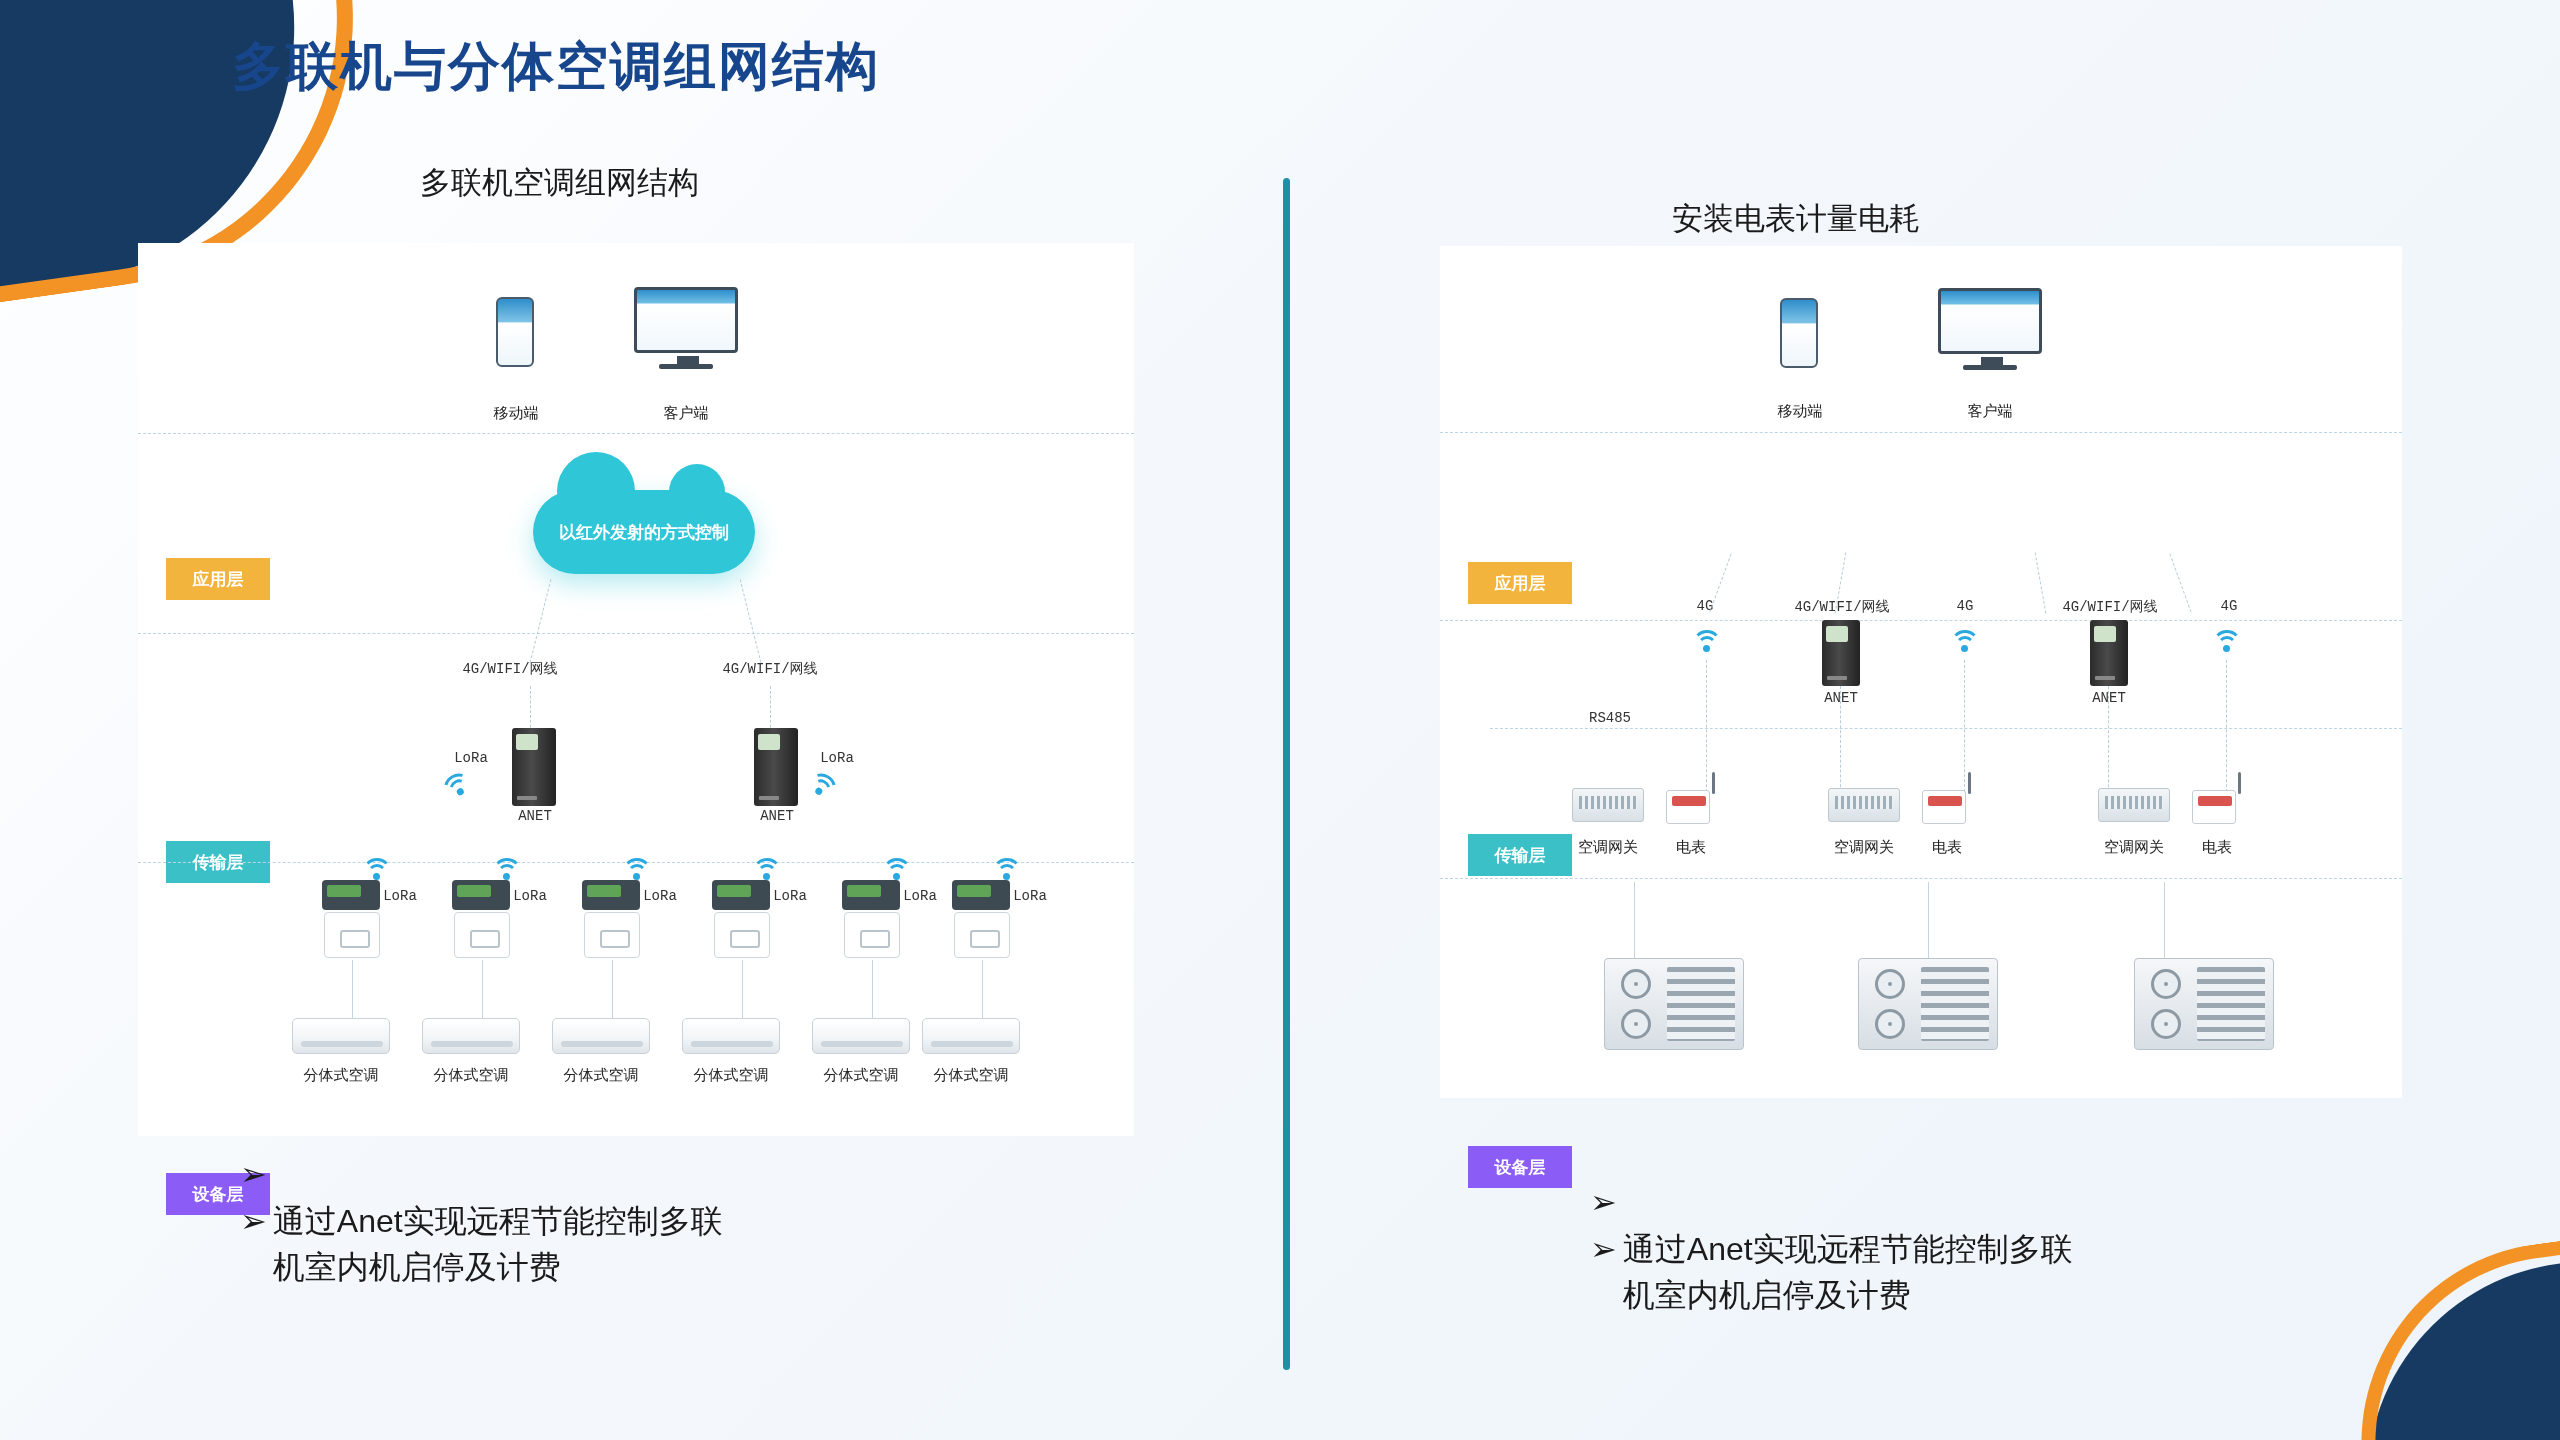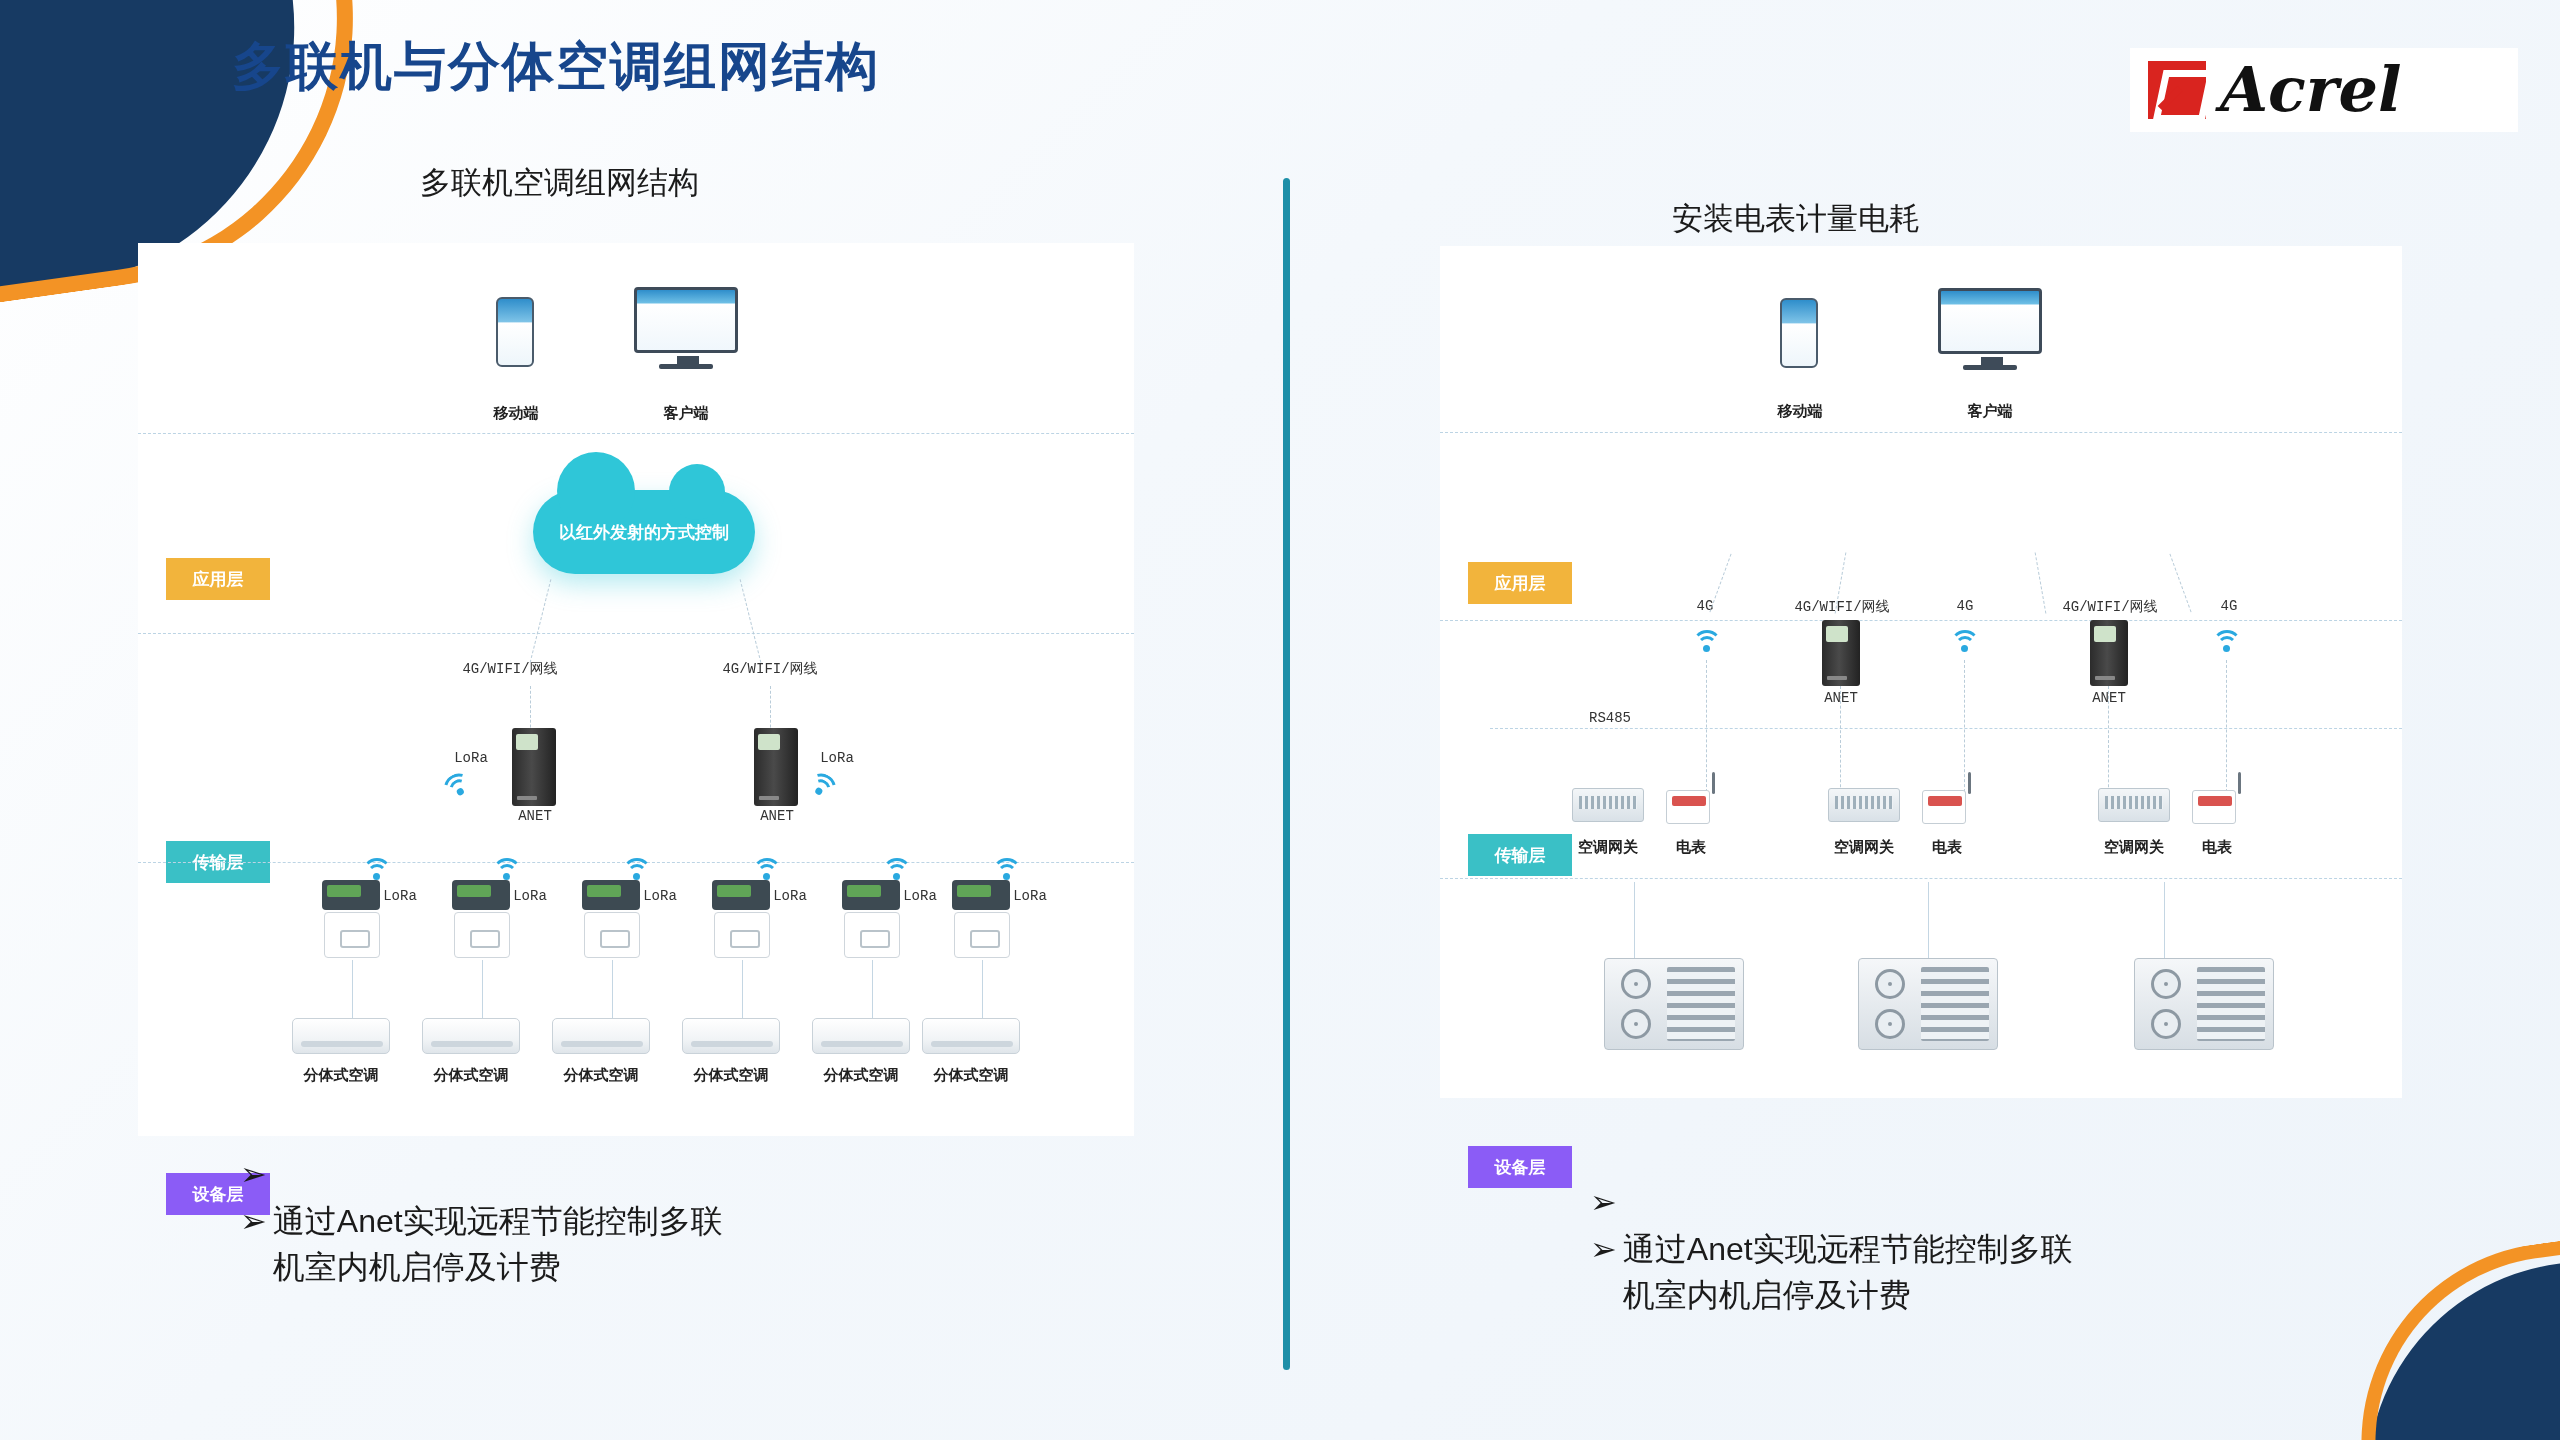--- a/index.html
+++ b/index.html
@@ -113,21 +113,21 @@
     position: absolute;
     border-top: 1px dashed #bcd4e4;
   }
 
   
   .lbl {
     position: absolute;
     font-size: 15px; color: #222; text-align: center;
     white-space: nowrap;
   }
-  .lbl-b { font-weight: bold; }
+  .lbl-b { font-weight: normal; }
   .lbl-mono {
     font-family: "Liberation Mono", monospace;
     font-size: 14px; color: #333;
   }
 
   
   .phone {
     position: absolute; width: 38px; height: 70px;
     border: 2px solid #4a5b6b; border-radius: 6px;
     background: linear-gradient(180deg,#2f8ecb 0%,#7fc4e8 35%,#ffffff 36%,#eef6fb 100%);
@@ -282,24 +282,20 @@
 
 <div id="slide">
 
   <div class="corner-tl"></div>
   <div class="corner-tl-orange"></div>
   <div class="corner-br"></div>
   <div class="corner-br-orange"></div>
 
   <div class="slide-title">多联机与分体空调组网结构</div>
 
-  <div class="logo-box">
-    <div class="logo-mark"></div>
-    <div class="logo-text">Acrel</div>
-  </div>
 
   <div class="divider"></div>
 
   <div class="col-title" style="left:420px; top:162px;">多联机空调组网结构</div>
 
   <div class="panel" style="left:138px; top:243px; width:996px; height:893px;">
 
     <div class="layer-tag tag-app" style="left:28px; top:315px; position:absolute;">应用层</div>
     <div class="layer-tag tag-trans" style="left:28px; top:598px; position:absolute;">传输层</div>
     <div class="layer-tag tag-dev" style="left:28px; top:930px; position:absolute;">设备层</div>

